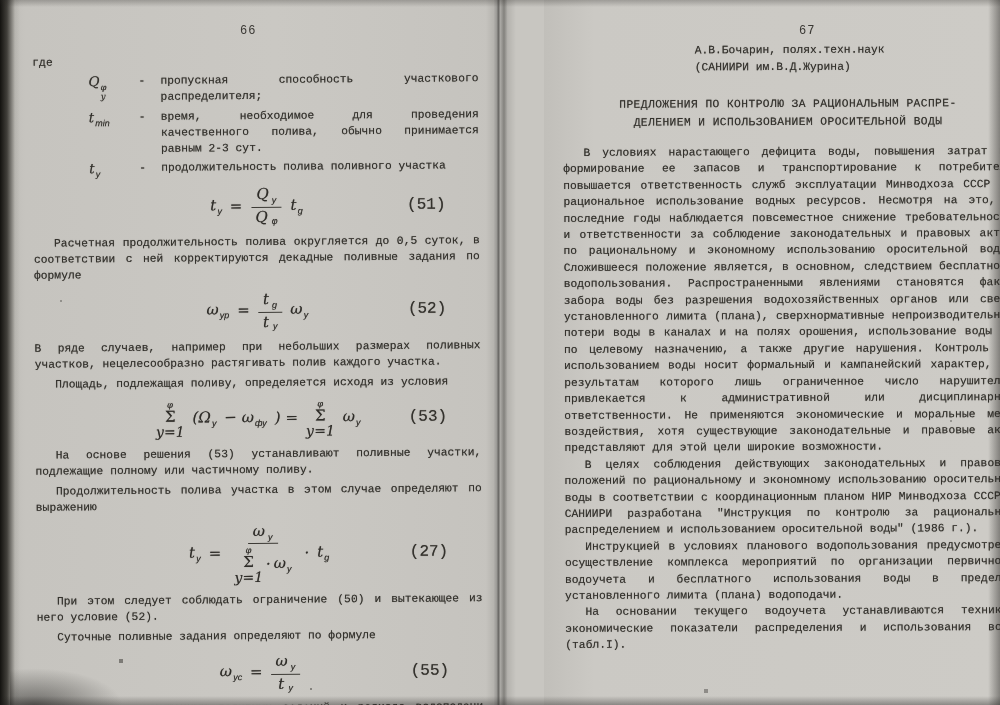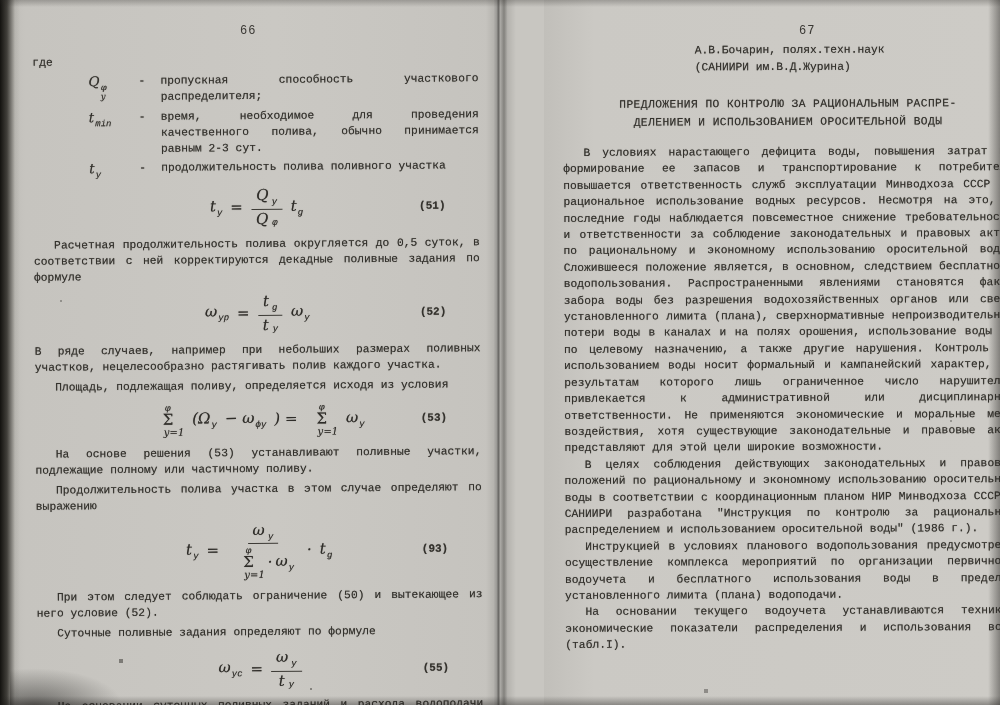--- a/index.html
+++ b/index.html
@@ -25,37 +25,37 @@
   .para.noindent { text-indent: 0; }
 
   .where { margin-bottom: 3px; }
   .defs { margin-left: 42px; }
   .def-row { display: flex; margin: 1px 0 4px 0; }
   .def-sym { flex: none; width: 64px; padding-left: 14px; font-family: "DejaVu Serif", serif; font-style: italic; font-size: 13.5px; }
   .def-dash { flex: none; width: 22px; }
   .def-text { flex: 1; text-align: justify; }
 
   .mi { font-family: "DejaVu Serif", serif; font-style: italic; }
-  .msub { font-family: Liberation Mono, monospace; font-style: italic; font-size: 9px; position: relative; top: 4px; margin-left: 1px; }
+  .msub { font-family: Liberation Sans, sans-serif; font-style: italic; font-size: 9px; position: relative; top: 4px; margin-left: 1px; }
   .stack { display: inline-flex; flex-direction: column; align-items: flex-start; font-size: 8.5px; line-height: 1.05; vertical-align: -4px; margin-left: 1px; }
 
   .formula {
     position: relative; display: flex; align-items: center; justify-content: center; gap: 8px;
     margin: 9px 0 9px 0; font-family: "DejaVu Serif", serif; font-style: italic; font-size: 15px; color: #2f2d29;
     text-indent: 0;
   }
   .formula .tok { display: inline-flex; align-items: baseline; }
   .frac { display: inline-flex; flex-direction: column; align-items: center; }
   .frac .num { display: inline-flex; align-items: baseline; justify-content: center; gap: 2px; padding: 0 5px 2px 5px; border-bottom: 1px solid #3c3a35; }
   .frac .den { display: inline-flex; align-items: center; justify-content: center; gap: 3px; padding: 2px 5px 0 5px; }
-  .ftag { position: absolute; right: 34px; top: 50%; transform: translateY(-50%); font-family: "Liberation Mono", monospace; font-style: normal; font-size: 11px; color: #34322d; font-weight: bold; }
+  .ftag { position: absolute; right: 34px; top: 50%; transform: translateY(-50%); font-family: "Liberation Mono", monospace; font-style: normal; font-size: 16px; color: #34322d; }
   .sum { display: inline-flex; flex-direction: column; align-items: center; line-height: 1.0; }
   .sum .top { font-size: 8.5px; }
   .sum .sig { font-size: 15px; font-style: normal; }
-  .sum .bot { font-size: 10px; margin-left: 12px; }
+  .sum .bot { font-size: 14px; }
 
   .authors { margin-left: 132px; line-height: 16.5px; text-align: left; }
   .title { text-align: center; margin-top: 21px; line-height: 17.5px; letter-spacing: 0.4px; }
   .right-paras { margin-top: 13px; }
   .right-paras .para { margin: 0; line-height: 16.4px; }
 
   
   .edge-left { position: absolute; left: 0; top: 0; bottom: 0; width: 20px; z-index: 6;
     background: linear-gradient(90deg, #13120f 0%, #413f3a 35%, rgba(150,148,142,0.25) 75%, rgba(0,0,0,0) 100%); }
   .edge-right { position: absolute; right: 0; top: 0; bottom: 0; width: 12px; z-index: 6;
@@ -211,21 +211,21 @@
                 <span class="mi">ω</span>
                 <span class="msub">у</span>
               </span>
           </span>
         </span>
         <span class="tok mi">·</span>
         <span class="tok">
             <span class="mi">t</span>
             <span class="msub">g</span>
           </span>
-        <span class="ftag">(93)</span>
+        <span class="ftag">(27)</span>
       </div>
 
       <p class="para">При этом следует соблюдать ограничение (50) и вытекающее из него условие (52).</p>
       <p class="para">Суточные поливные задания определяют по формуле</p>
 
       <div class="formula">
         <span class="tok">
             <span class="mi">ω</span>
             <span class="msub">ус</span>
           </span>

